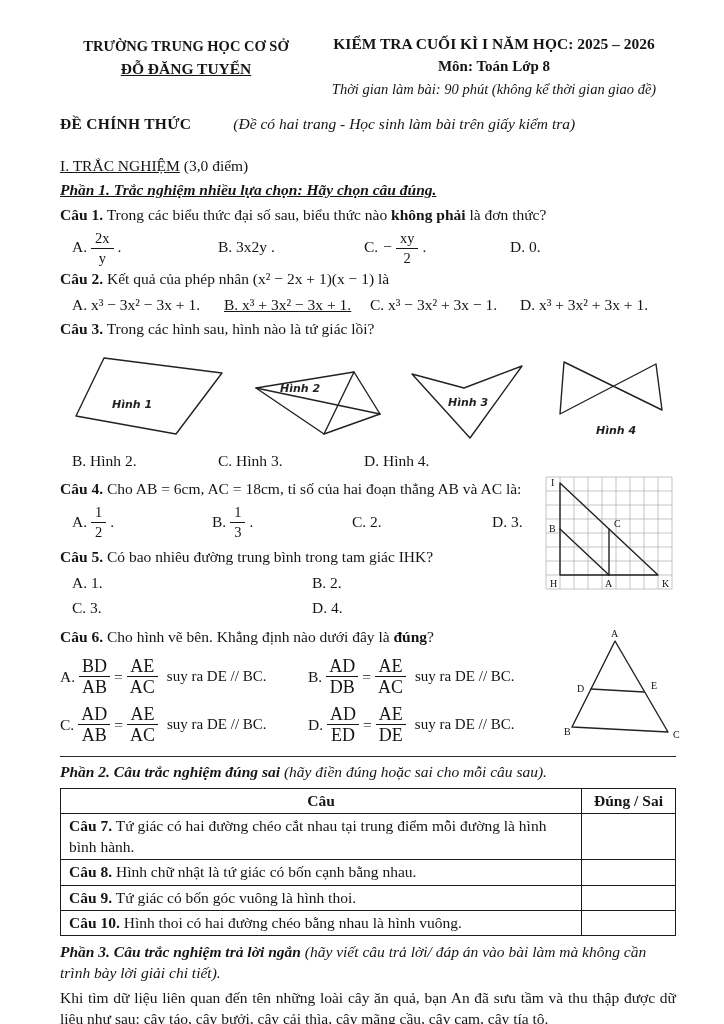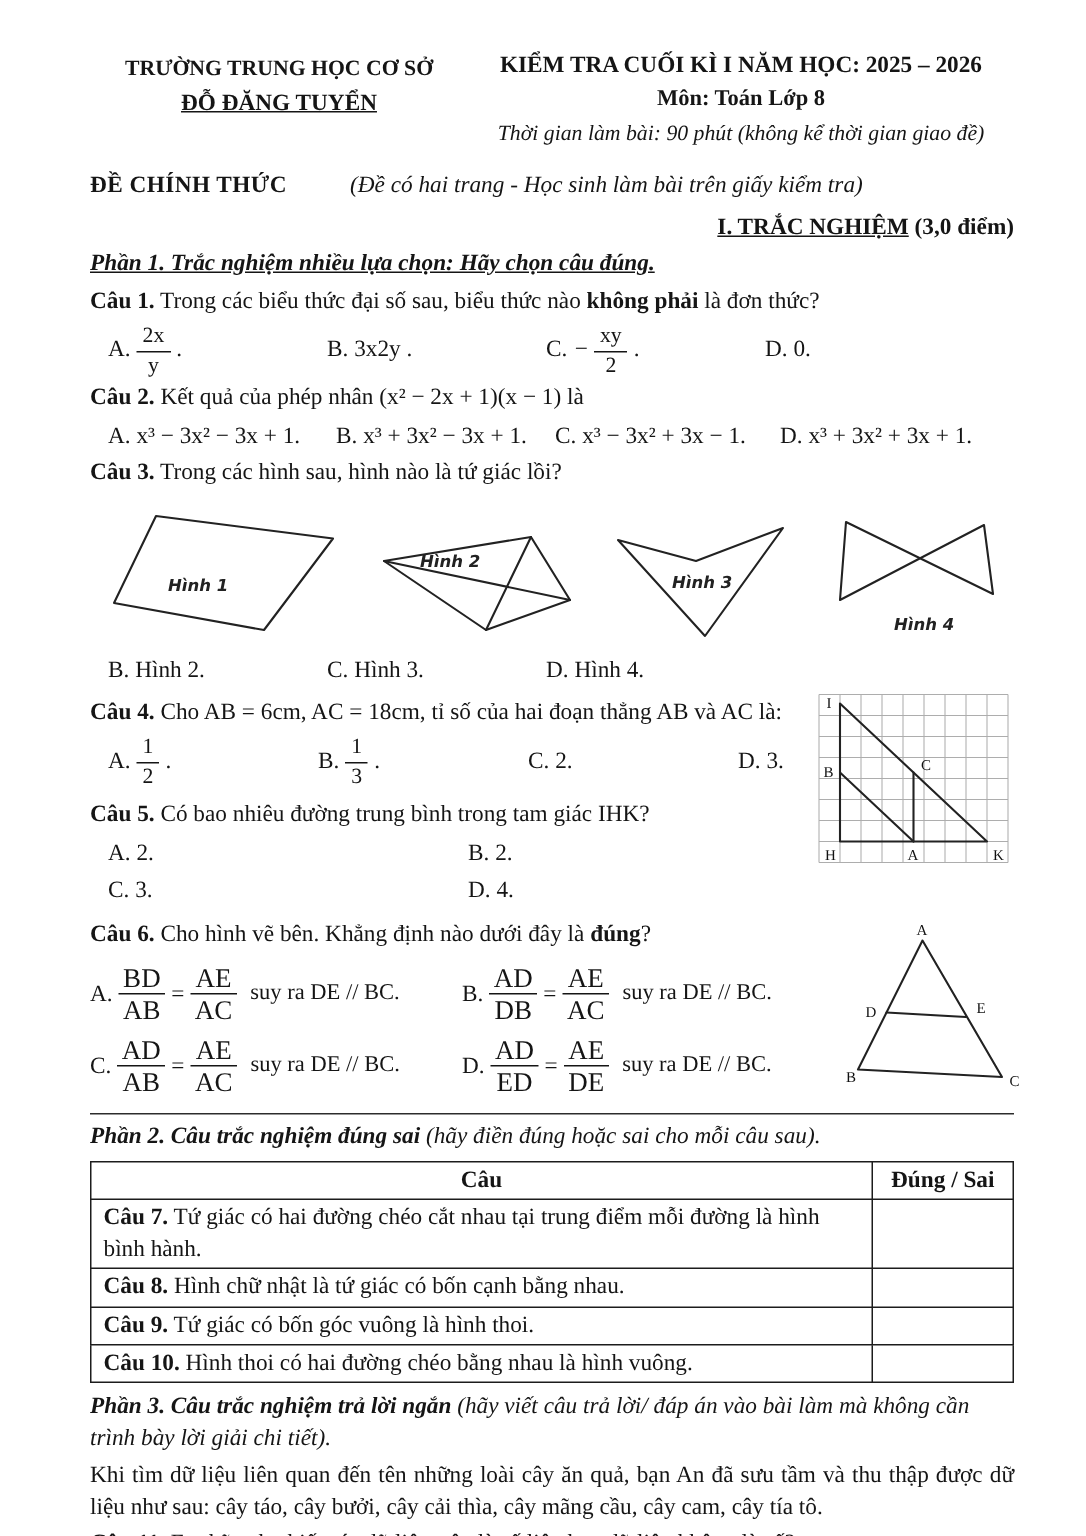--- a/index.html
+++ b/index.html
@@ -17,32 +17,32 @@
   .school1 { font-weight:bold; font-size:14.5px; }
   .school2 { font-weight:bold; font-size:15.5px; text-decoration:underline; margin-top:3px; }
   .exam-title { font-weight:bold; font-size:15.5px; }
   .subject { font-weight:bold; font-size:15px; margin-top:3px; }
   .duration { font-style:italic; font-size:14.5px; margin-top:3px; }
 
   .official-row { display:flex; margin-top:15px; align-items:baseline; }
   .official { font-weight:bold; letter-spacing:.3px; }
   .official-note { font-style:italic; margin-left:42px; }
 
-  .section-title { font-weight:bold; margin-top:7px;text-align:right; }
+  .section-title { font-weight:normal; margin-top:21px; }
   .section-title .u { text-decoration:underline; }
   .part-title { font-weight:bold; font-style:italic; margin-top:4px;text-decoration:underline; }
 
   .q { margin-top:4px; }
   .qlabel { font-weight:bold; }
   .qbold { font-weight:bold; }
 
   .opts { display:flex; margin-top:5px; padding-left:12px; align-items:center; }
   .opt { display:flex; align-items:center; }
   .w146 { width:146px; } .w140 { width:140px; } .w240 { width:240px; }
-  .optq2-a { width:152px;text-align:right; } .optq2-b { width:146px; } .optq2-c { width:150px; }
+  .optq2-a { width:152px;text-align:right; } .optq2-b { width:146px;text-decoration:underline; } .optq2-c { width:150px; }
 
   .frac { display:inline-block; text-align:center; vertical-align:middle; line-height:1; margin:0 4px; }
   .frac .num { display:block; border-bottom:1.2px solid #151515; padding:1px 4px 2px; font-size:14.5px; }
   .frac .den { display:block; padding:2px 4px 0; font-size:14.5px; }
   .frac.sm .num, .frac.sm .den { font-size:18px; padding:1px 3px; }
 
   .figrow { display:flex; gap:16px; margin-top:6px; align-items:flex-start; padding-left:4px; }
   .figlbl { font-family:"DejaVu Sans",sans-serif; font-style:italic; font-weight:bold; font-size:11px; fill:#222; }
   .smalllbl { font-family:"Liberation Serif",serif; font-size:10px; fill:#111; }
   svg { display:block; }
@@ -204,21 +204,21 @@
             </div>
           <div class="opt">
               <span>D. 3.</span>
             </div>
         </div>
       </div>
       <div class="q" style="margin-top:8px">
         <div><span class="qlabel">Câu 5.</span><span> Có bao nhiêu đường trung bình trong tam giác IHK?</span></div>
         <div class="opts">
           <div class="opt w240">
-              <span>A. 2.</span>
+              <span>A. 1.</span>
             </div>
           <div class="opt">
               <span>B. 2.</span>
             </div>
         </div>
         <div class="opts">
           <div class="opt w240">
               <span>C. 3.</span>
             </div>
           <div class="opt">

